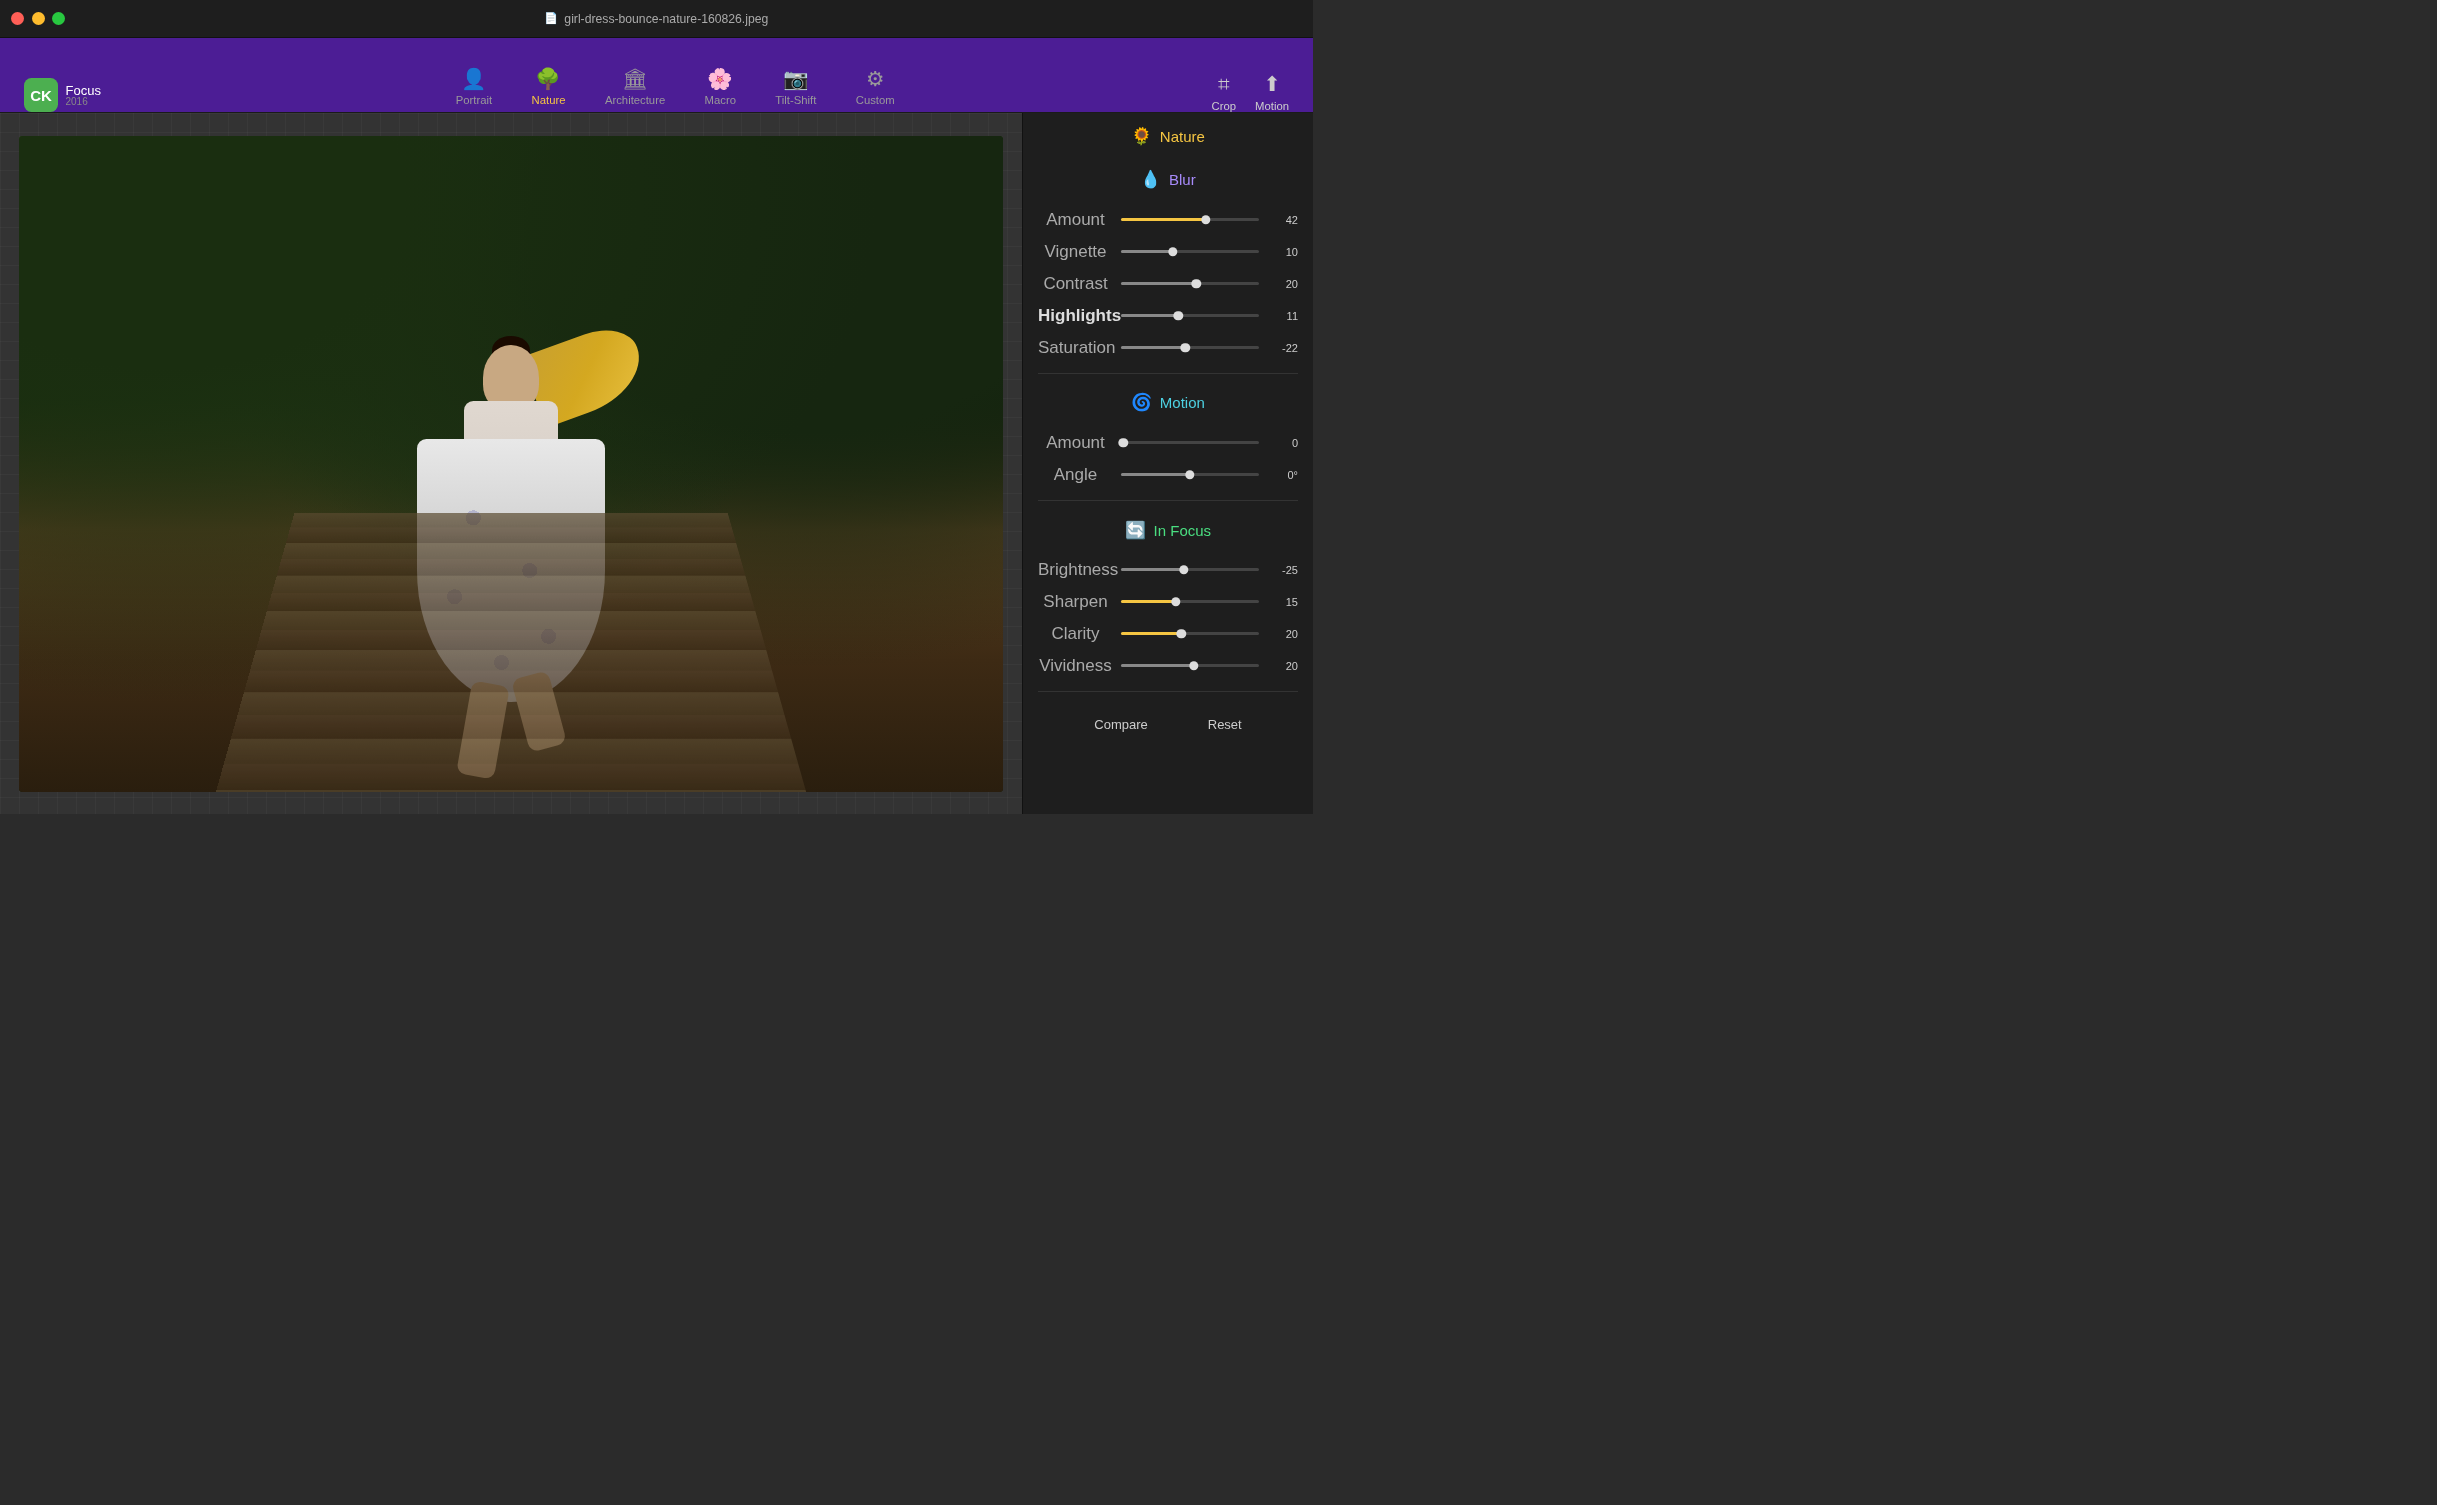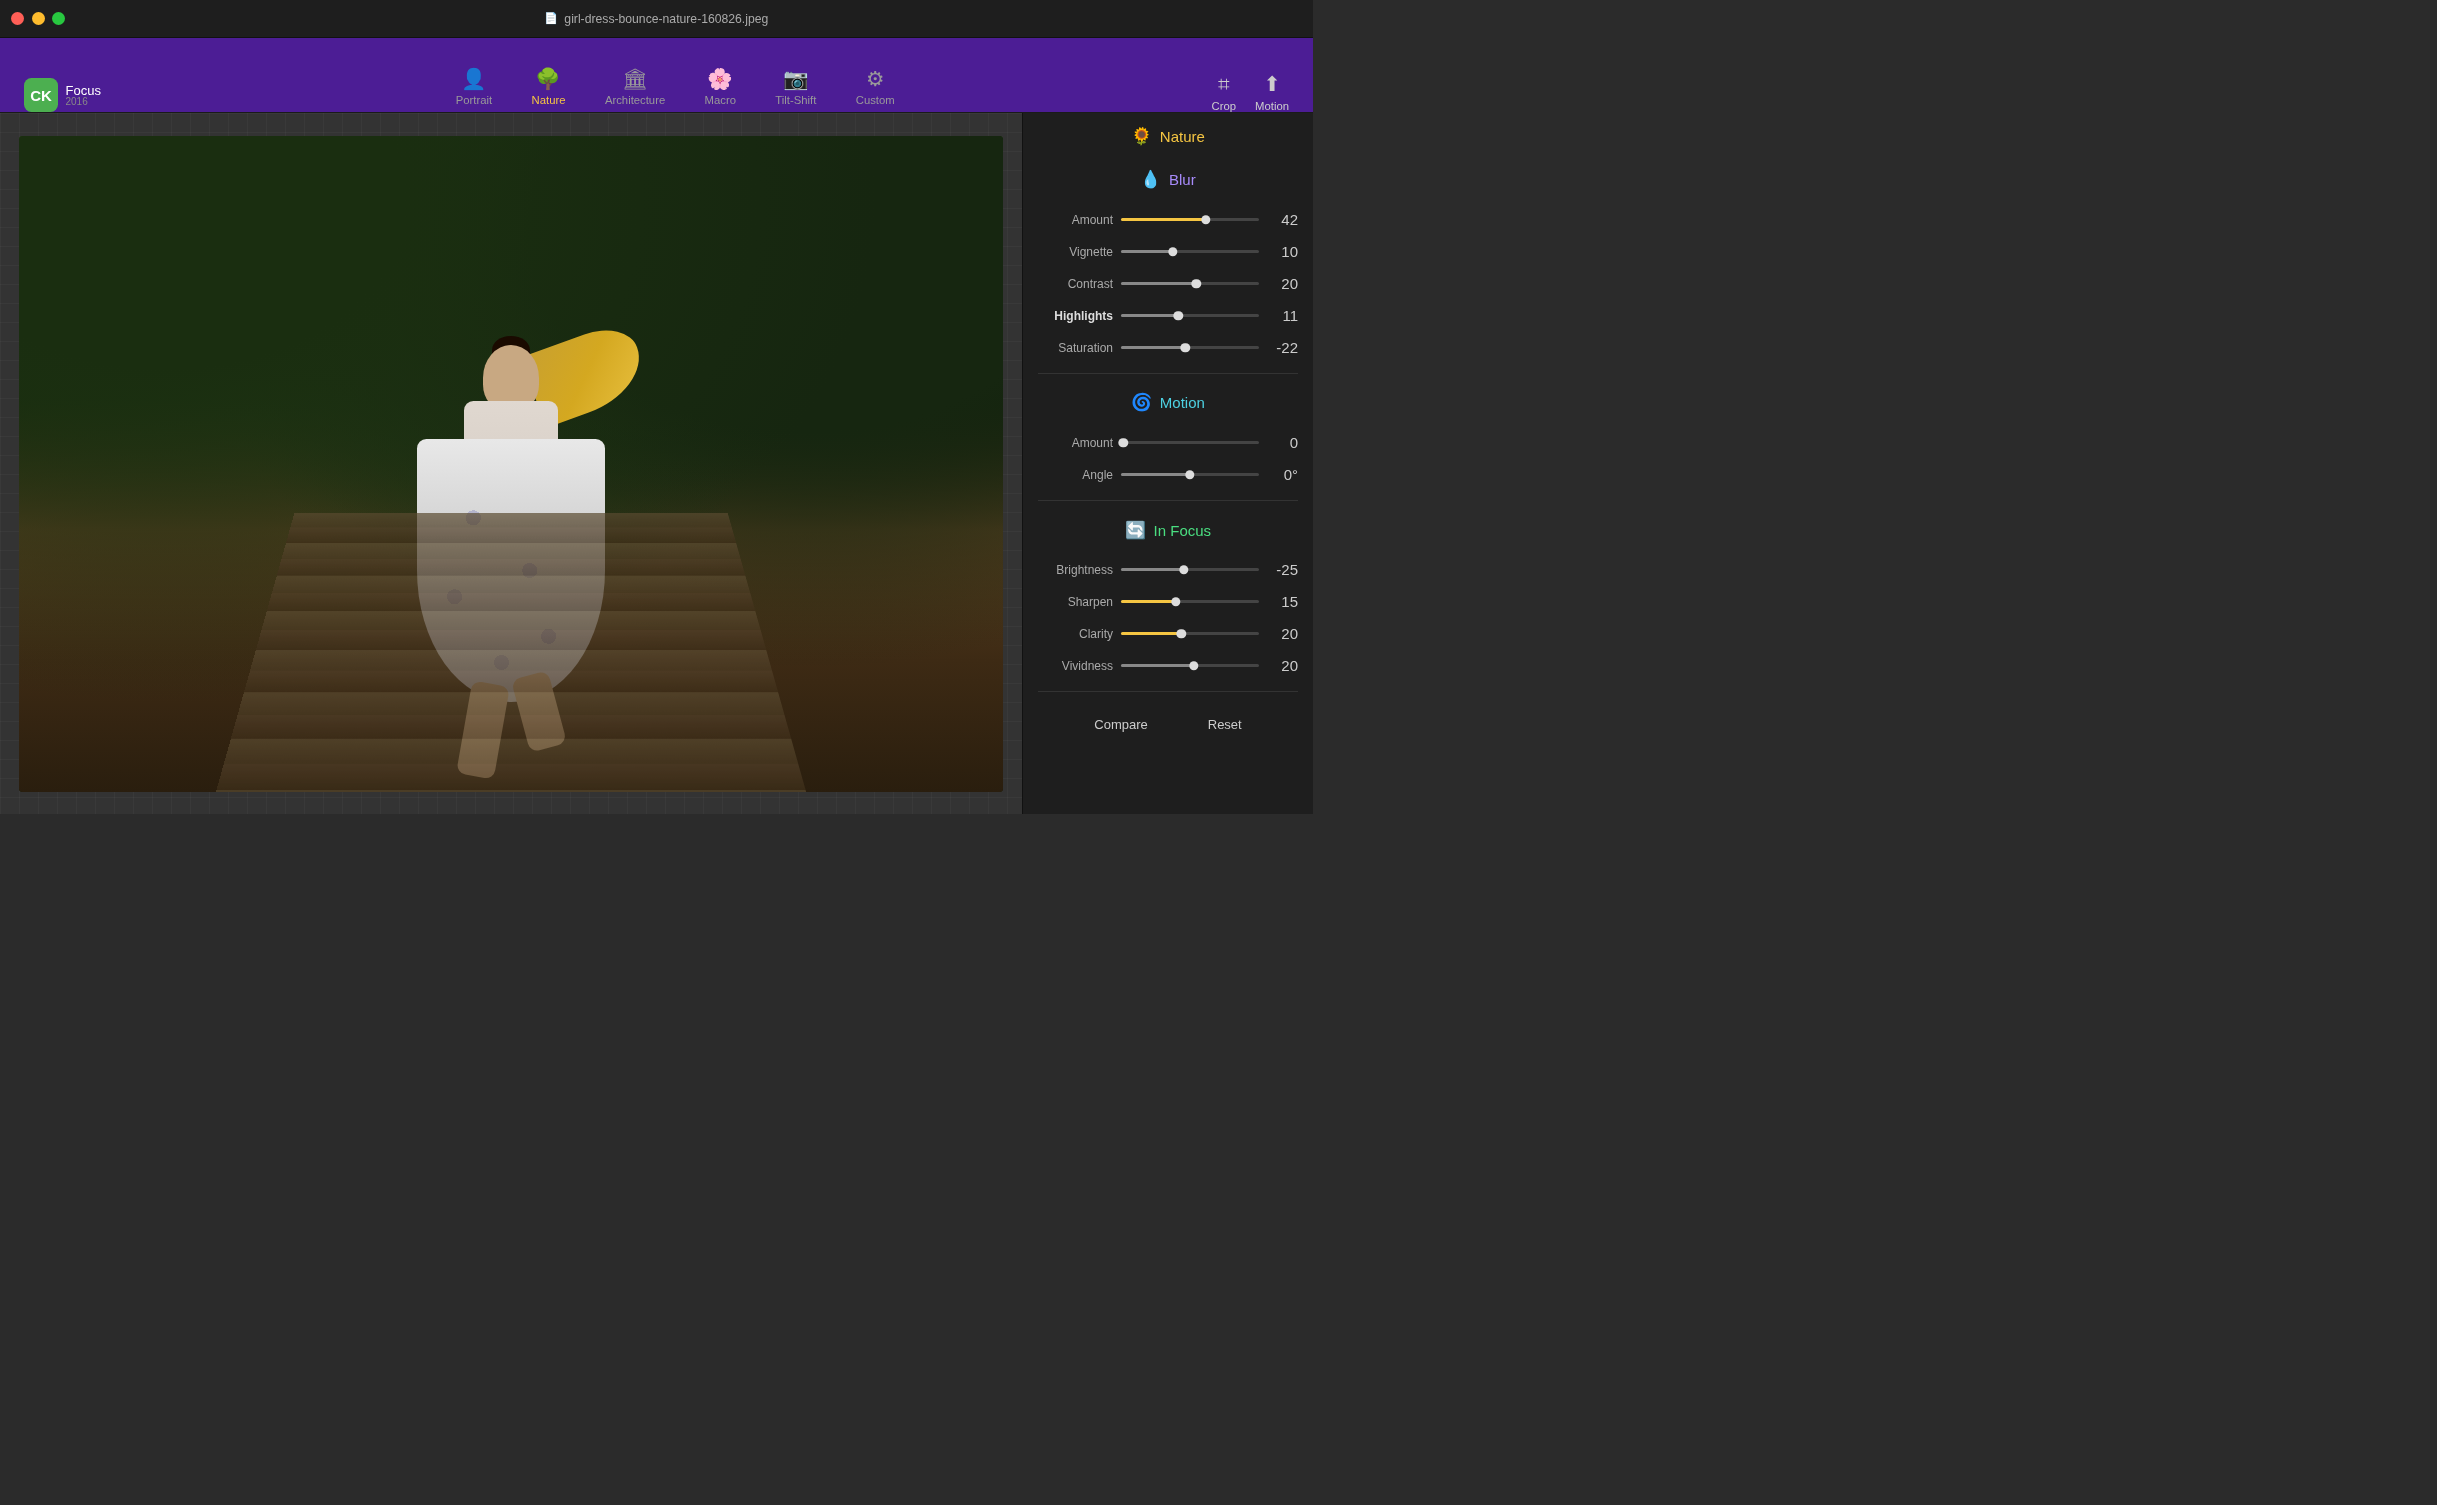--- a/index.html
+++ b/index.html
@@ -329,23 +329,23 @@
     }
 
     .control-row {
       display: flex;
       align-items: center;
       height: 32px;
       gap: 7.5px;
     }
     .control-label {
       width: 75px;
-      font-size: 12px;
+      font-size: 17px;
       color: #aaa;
-      text-align: right;
+      text-align: center;
       flex-shrink: 0;
     }
     .control-label.bold {
       font-weight: 600;
       color: #ddd;
     }
     .slider-track {
       flex: 1;
       height: 2.8px;
       background: #444;
@@ -366,21 +366,21 @@
       height: 9.4px;
       background: #ddd;
       border-radius: 50%;
       position: absolute;
       top: 50%;
       transform: translate(-50%, -50%);
       cursor: grab;
     }
     .control-value {
       width: 32px;
-      font-size: 15px;
+      font-size: 11px;
       color: #ccc;
       text-align: right;
       flex-shrink: 0;
     }
 
     .divider {
       height: 0.9px;
       background: #333;
       margin: 5.6px 15px;
     }

